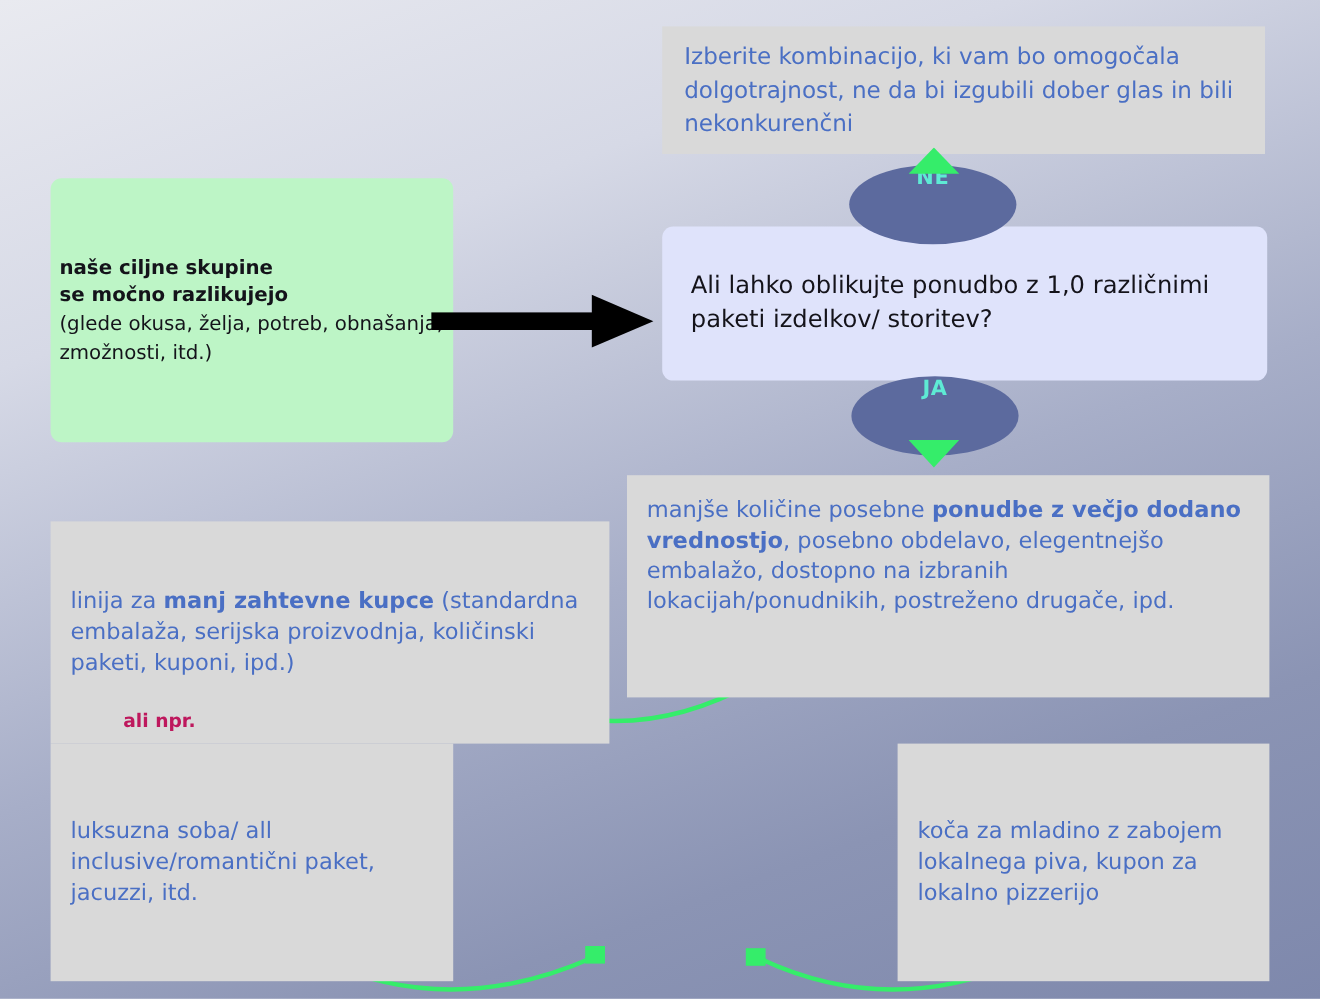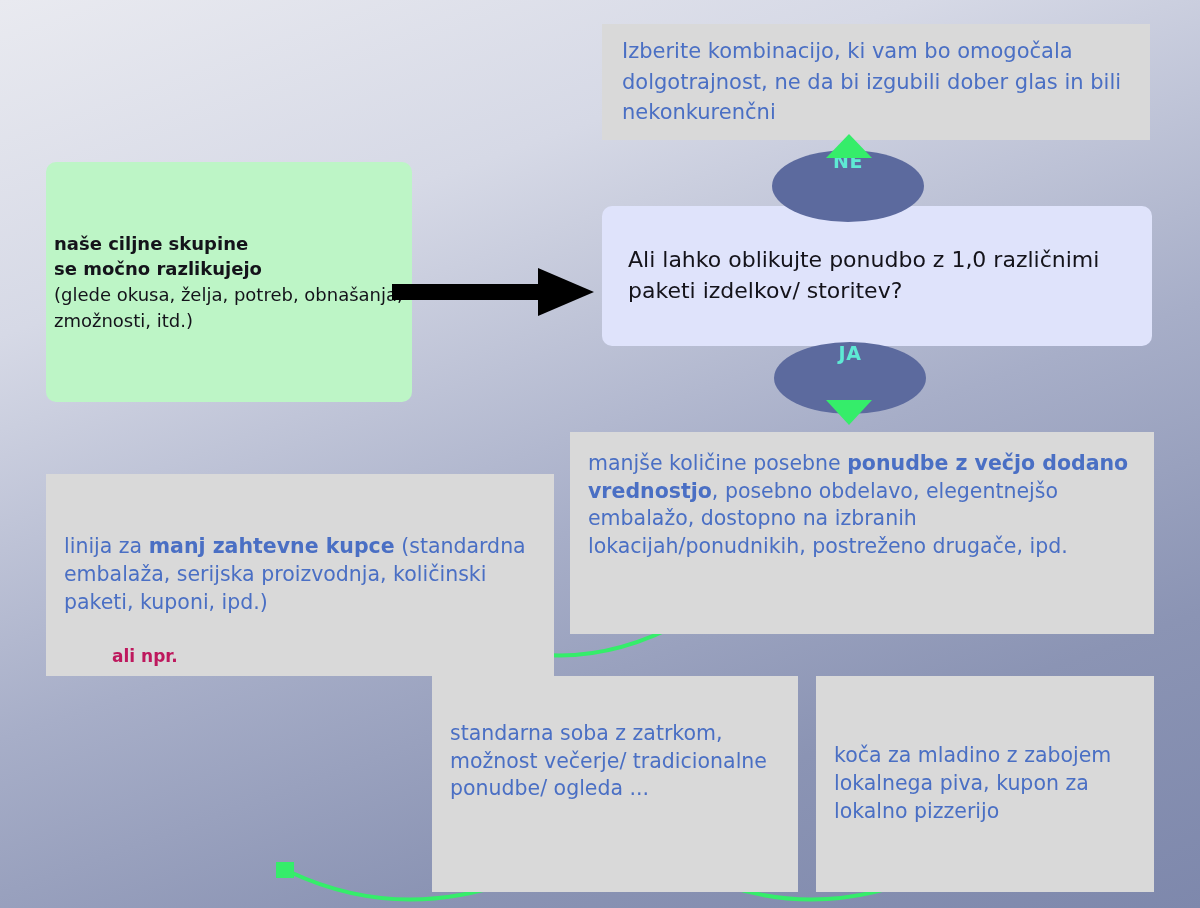--- a/index.html
+++ b/index.html
@@ -206,20 +206,20 @@
   </div>
 
   <div class="abs box right-branch">
     <div>
       <span>manjše količine posebne </span><b>ponudbe z večjo dodano vrednostjo</b><span>, posebno obdelavo, elegentnejšo embalažo, dostopno na izbranih lokacijah/ponudnikih, postreženo drugače, ipd.</span>
     </div>
   </div>
 
   <div class="abs ali-npr">ali npr.</div>
 
-  <div class="abs box ex2">
-    <span>standarna soba z zatrkom, možnost večerje/ tradicionalne ponudbe/ ogleda ...</span>
+  <div class="abs box ex1">
+    <span>luksuzna soba/ all inclusive/romantični paket, jacuzzi, itd.</span>
   </div>
   <div class="abs box ex3">
     <span>koča za mladino z zabojem lokalnega piva, kupon za lokalno pizzerijo</span>
   </div>
 
 </div>
 
 </body></html>

